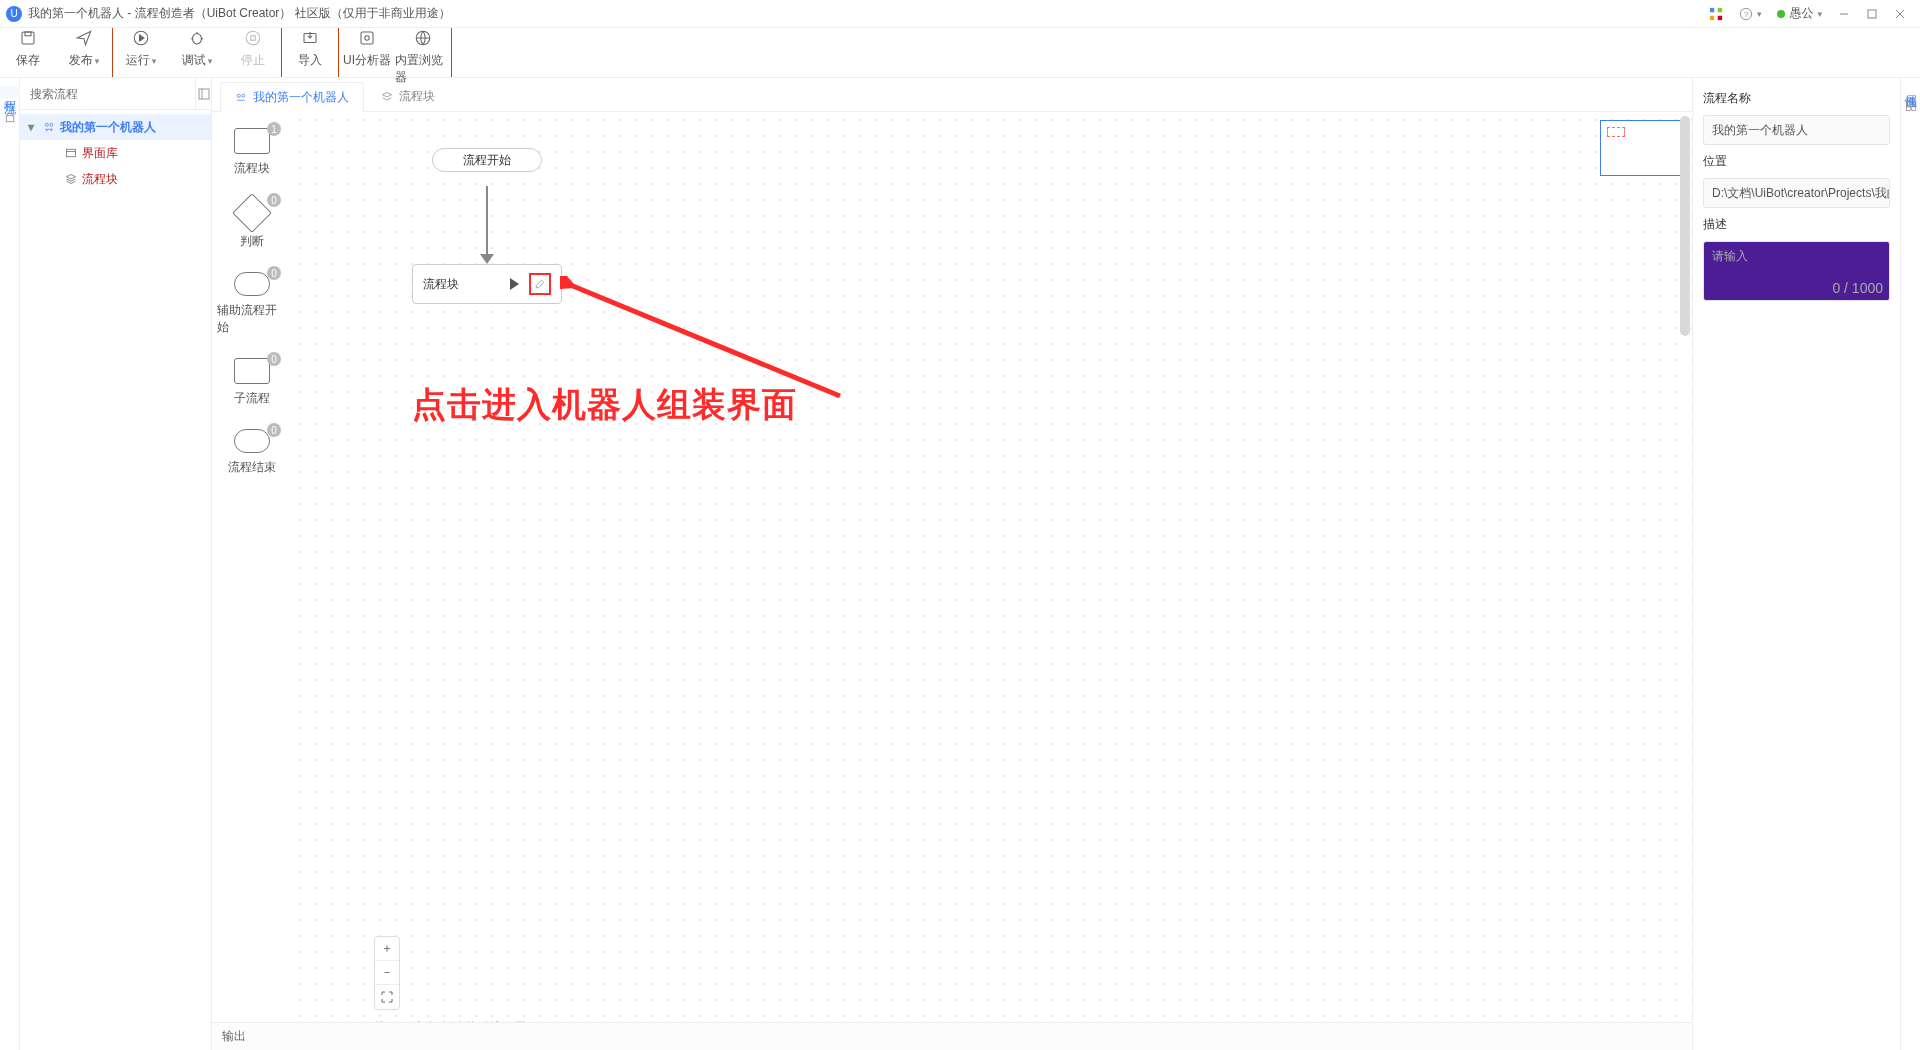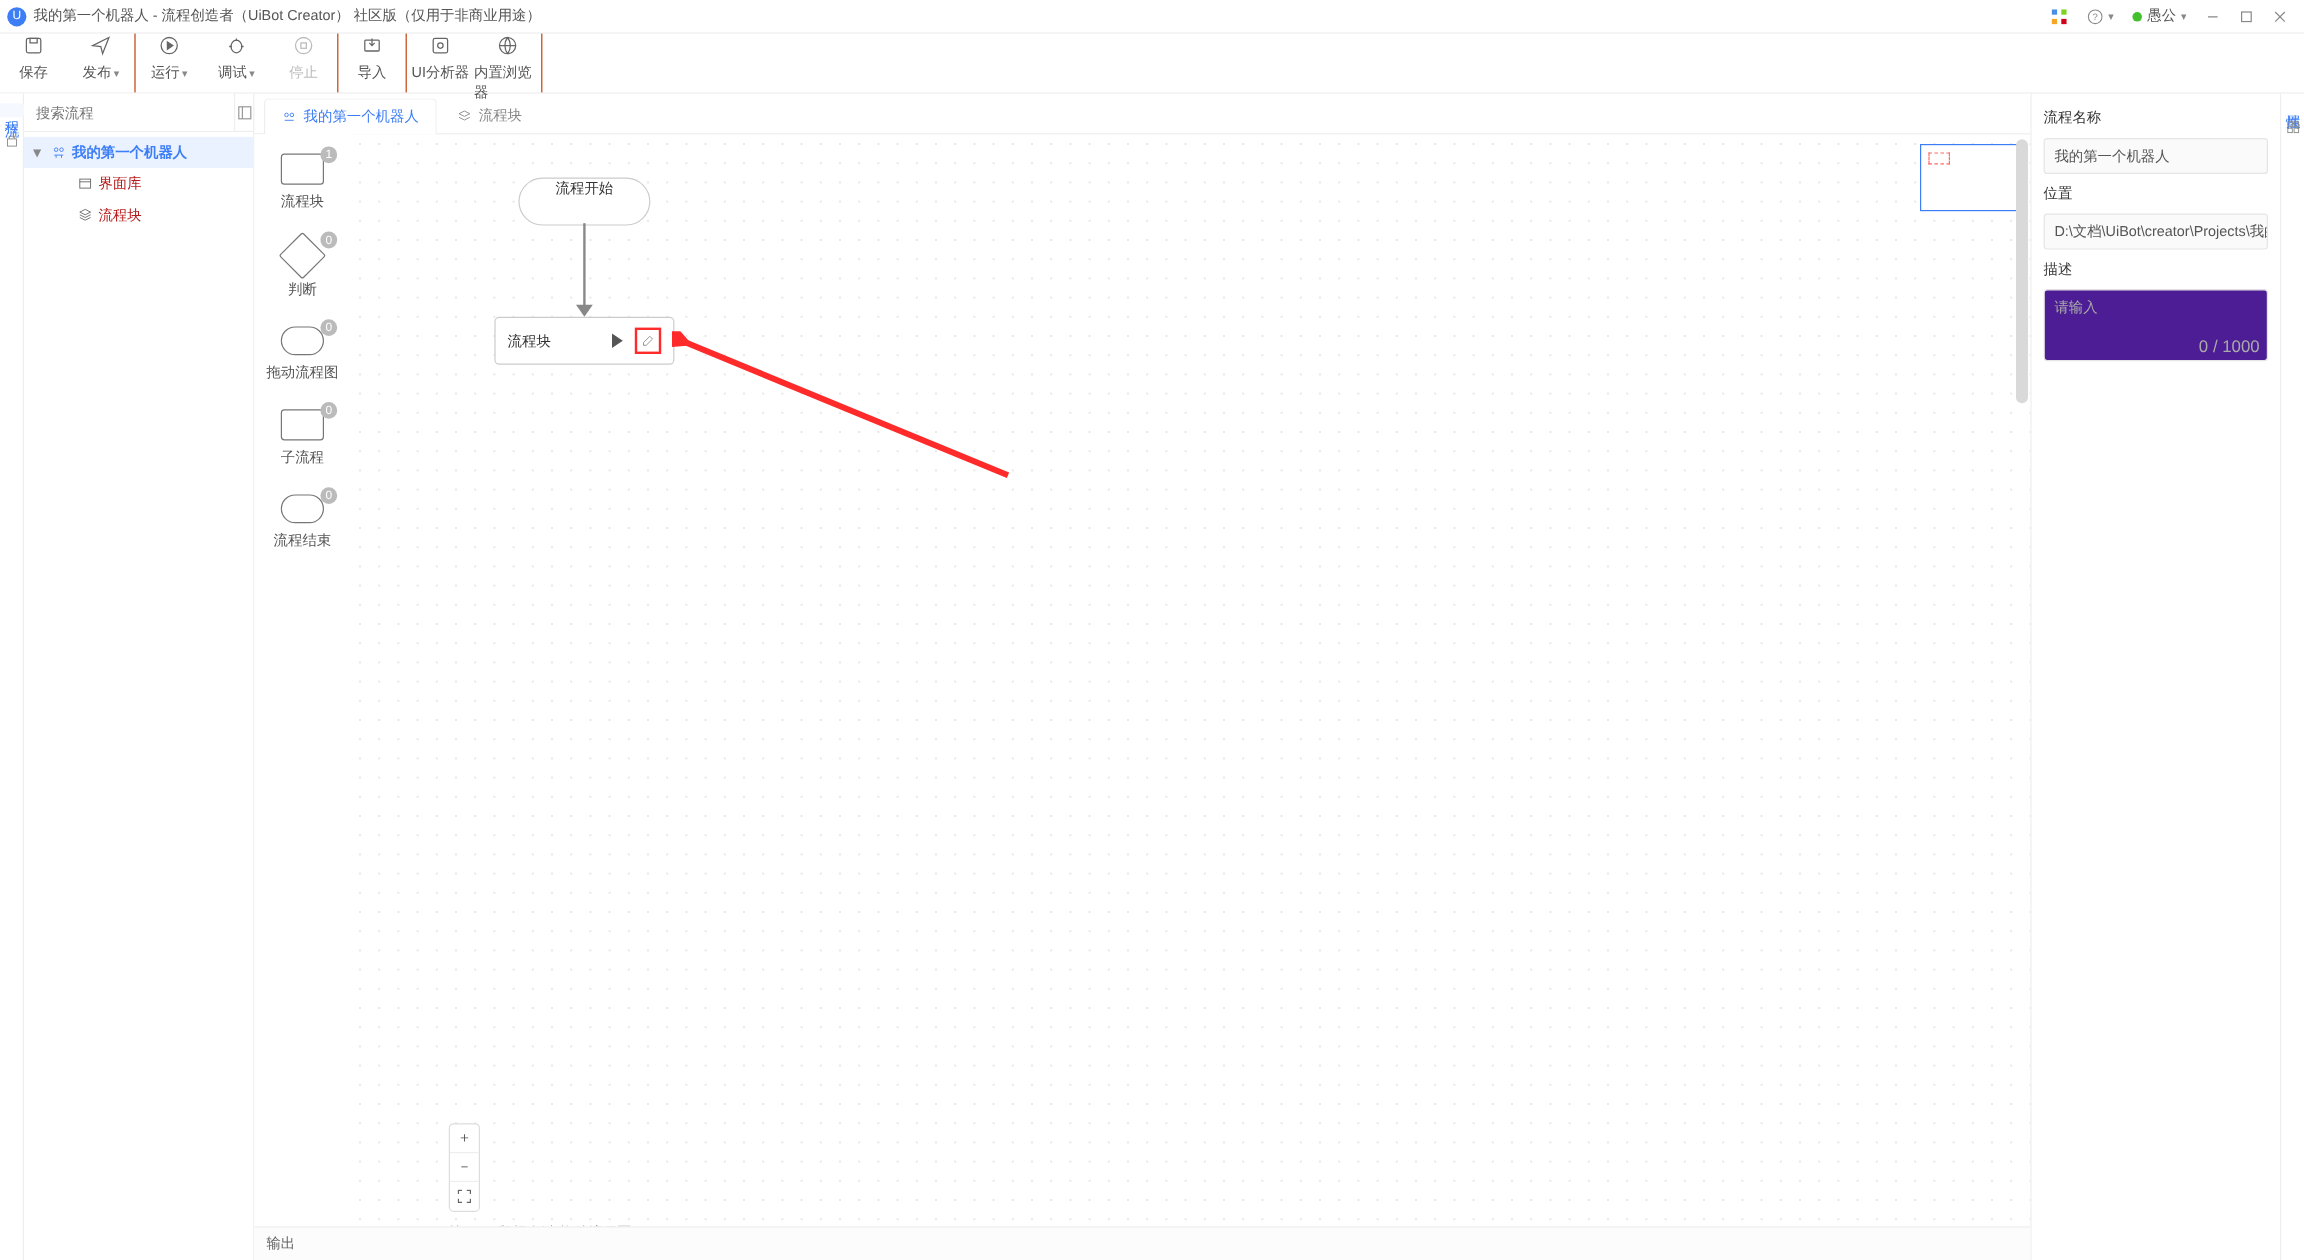--- a/index.html
+++ b/index.html
@@ -52,21 +52,21 @@
 .canvas-wrap{flex:1;display:flex;position:relative;background-image:radial-gradient(#e6e6e6 1px,transparent 1px);background-size:16px 16px;background-position:0 0;}
 .palette{width:80px;background:#fff;display:flex;flex-direction:column;align-items:center;padding:16px 0;gap:22px;}
 .pal-item{width:70px;display:flex;flex-direction:column;align-items:center;gap:6px;position:relative;}
 .pal-item .pic{width:36px;height:26px;border:1.5px solid #777;border-radius:3px;position:relative;}
 .pal-item .pic.diamond{width:28px;height:28px;transform:rotate(45deg);border-radius:2px;}
 .pal-item .pic.rounded{border-radius:14px;width:36px;height:24px;}
 .pal-item .badge{position:absolute;top:-6px;right:6px;min-width:14px;height:14px;border-radius:7px;background:#bbb;color:#fff;font-size:10px;display:flex;align-items:center;justify-content:center;padding:0 3px;}
 .pal-item .lbl{font-size:12px;color:#555;}
 .canvas{flex:1;position:relative;}
 
-.node-start{position:absolute;left:140px;top:36px;width:110px;height:40px;border:1.5px solid #ccc;border-radius:20px;background:#fff;display:flex;justify-content:center;color:#333;}
+.node-start{position:absolute;left:140px;top:36px;width:110px;height:24px;border:1.5px solid #ccc;border-radius:20px;background:#fff;display:flex;align-items:center;justify-content:center;color:#333;}
 .arrow-line{position:absolute;left:194px;top:74px;width:2px;height:70px;background:#888;}
 .arrow-head{position:absolute;left:188px;top:142px;width:0;height:0;border-left:7px solid transparent;border-right:7px solid transparent;border-top:10px solid #888;}
 .node-block{position:absolute;left:120px;top:152px;width:150px;height:40px;border:1.5px solid #ccc;border-radius:4px;background:#fff;display:flex;align-items:center;padding:0 10px;gap:10px;color:#333;}
 .node-block .play{width:0;height:0;border-top:6px solid transparent;border-bottom:6px solid transparent;border-left:9px solid #555;margin-left:auto;}
 .node-block .edit-box{width:22px;height:22px;border:2.5px solid #ff2a2a;display:flex;align-items:center;justify-content:center;}
 .node-block .edit-box svg{width:12px;height:12px;stroke:#888;fill:none;}
 
 .red-arrow{position:absolute;left:268px;top:164px;width:290px;height:130px;}
 .red-arrow svg{width:100%;height:100%;}
 .callout{position:absolute;left:120px;top:270px;font-size:34px;font-weight:800;color:#ff2a2a;letter-spacing:1px;}
@@ -306,21 +306,21 @@
           <span class="lbl">流程块</span>
         </div>
         <div class="pal-item">
           <div class="pic diamond"></div>
             <span class="badge">0</span>
           <span class="lbl">判断</span>
         </div>
         <div class="pal-item">
           <div class="pic rounded"></div>
             <span class="badge">0</span>
-          <span class="lbl">拖动流程图</span>
+          <span class="lbl">辅助流程开始</span>
         </div>
         <div class="pal-item">
           <div class="pic"></div>
             <span class="badge">0</span>
           <span class="lbl">子流程</span>
         </div>
         <div class="pal-item">
           <div class="pic rounded"></div>
             <span class="badge">0</span>
           <span class="lbl">流程结束</span>
@@ -346,20 +346,21 @@
         <div class="red-arrow">
           <svg viewBox="0 0 290 130">
             <defs>
                 <marker id="ah" markerWidth="12" markerHeight="12" refX="2" refY="6" orient="auto">
                   <path d="M12 0 L0 6 L12 12 Z" fill="#ff2a2a"></path>
                 </marker>
               </defs>
             <line x1="280" y1="120" x2="8" y2="8" stroke="#ff2a2a" stroke-width="5" marker-end="url(#ah)"></line>
           </svg>
         </div>
+        <div class="callout">点击进入机器人组装界面</div>
 
         <div class="minimap">
             <div class="mm-dot"></div>
           </div>
 
         <div class="zoom">
           <div>＋</div>
           <div>－</div>
           <div>
             <svg width="12" height="12" viewBox="0 0 12 12" stroke="#666" fill="none">

